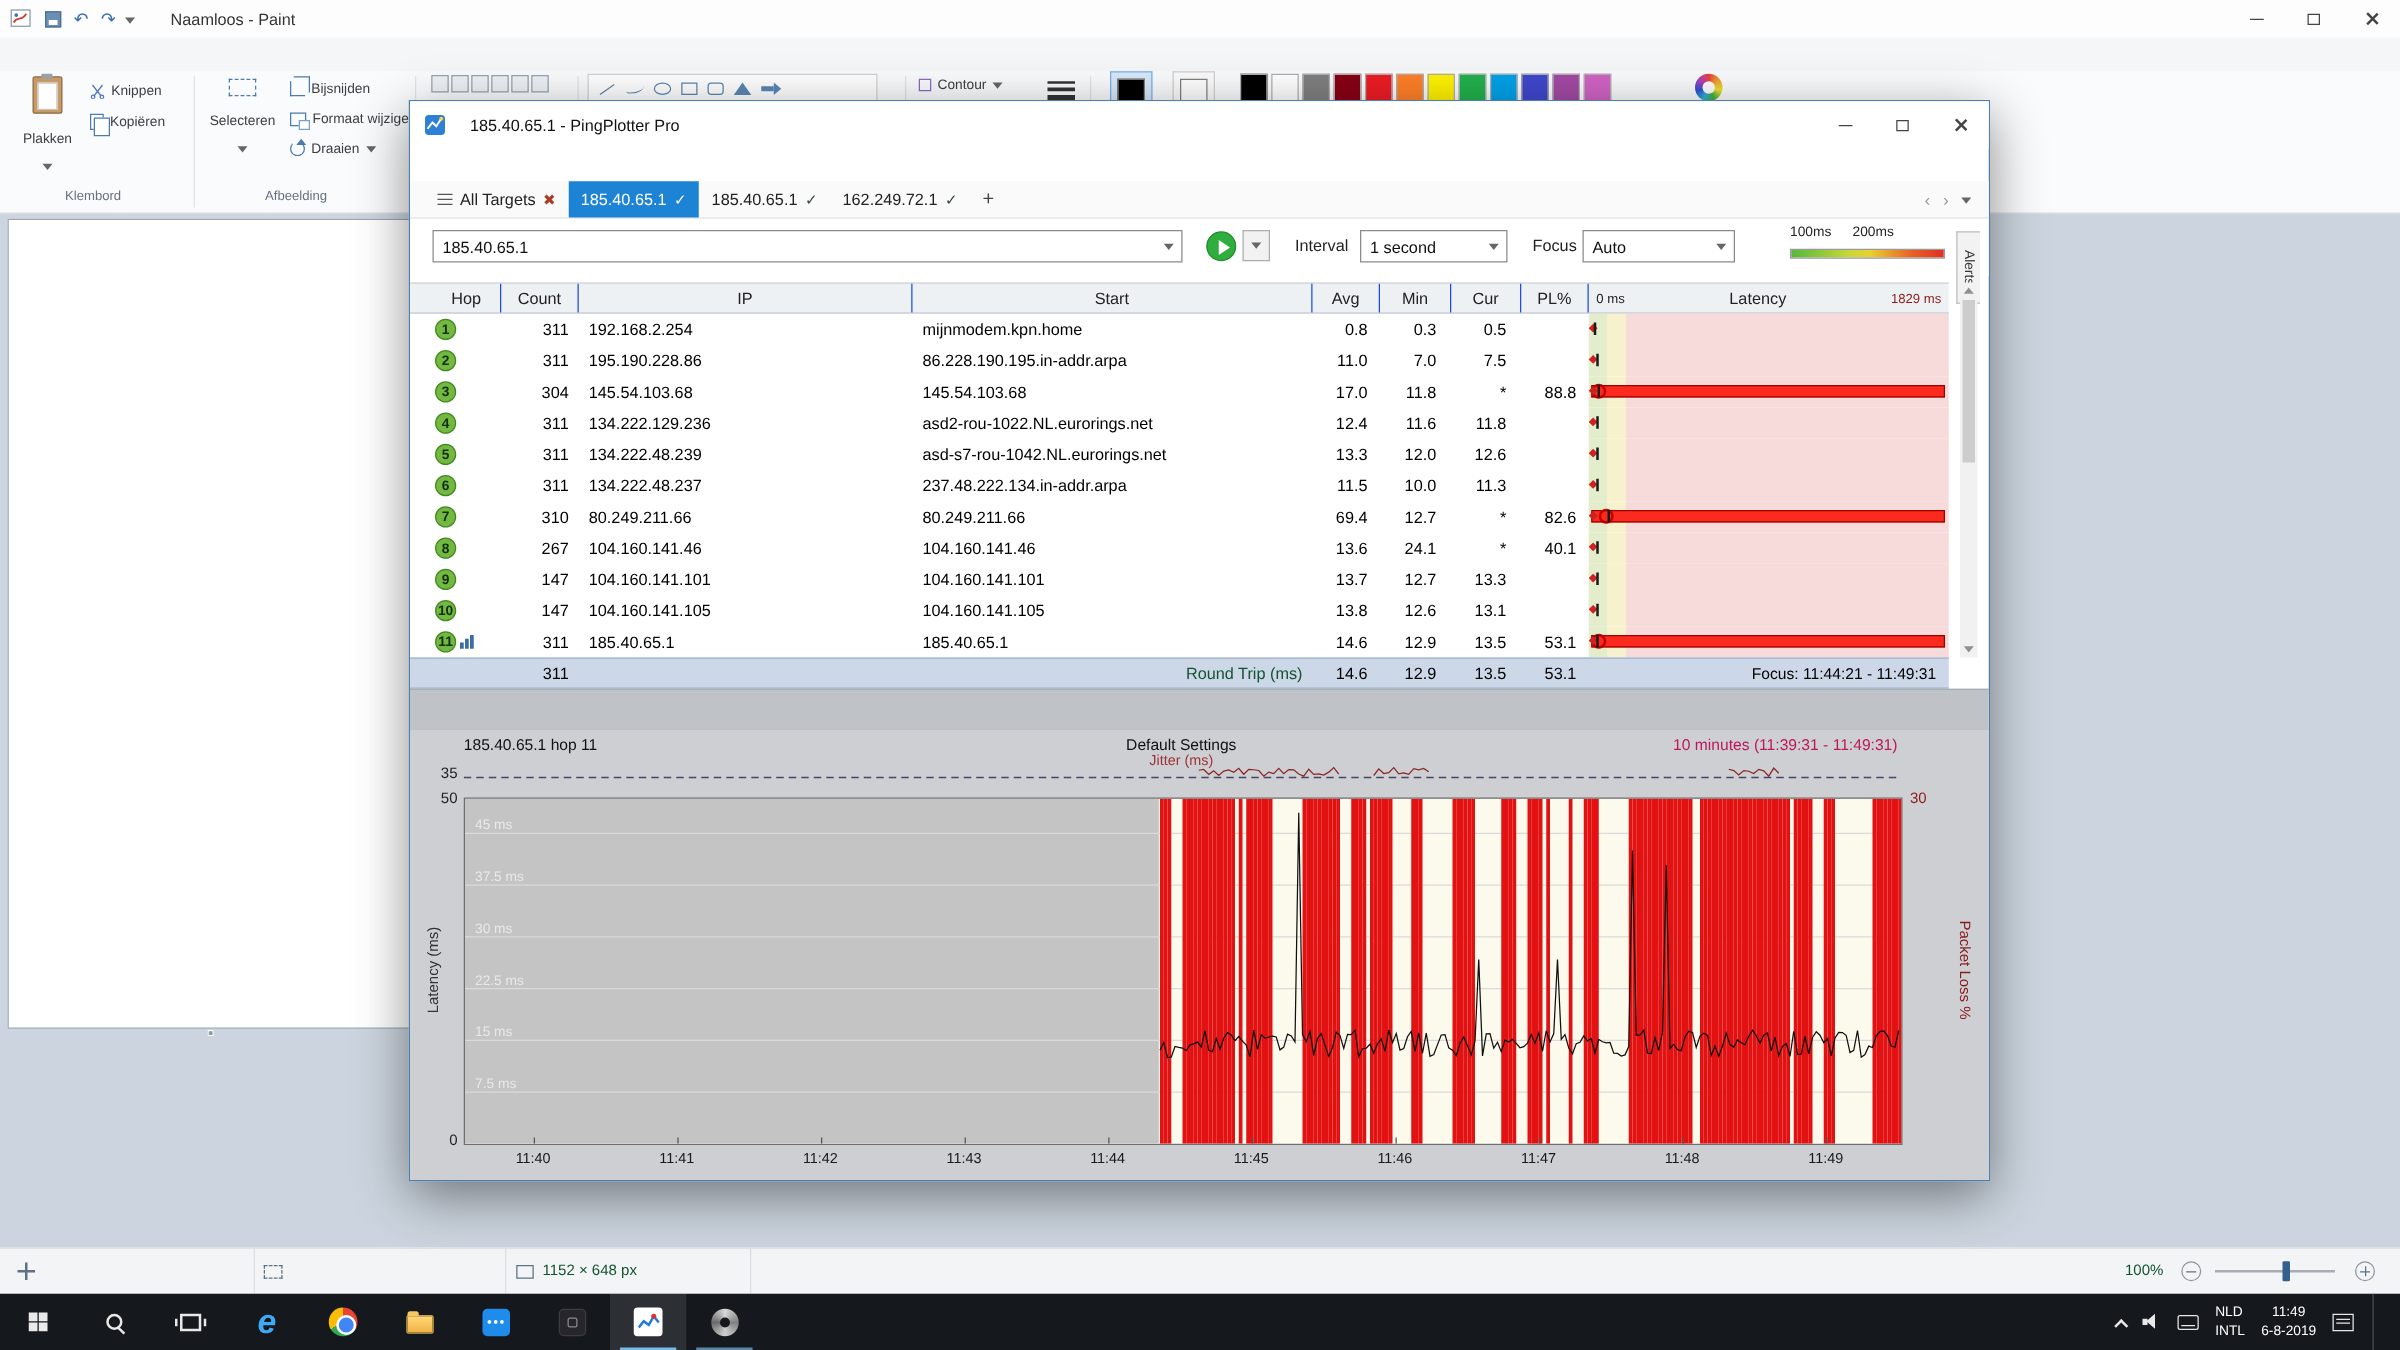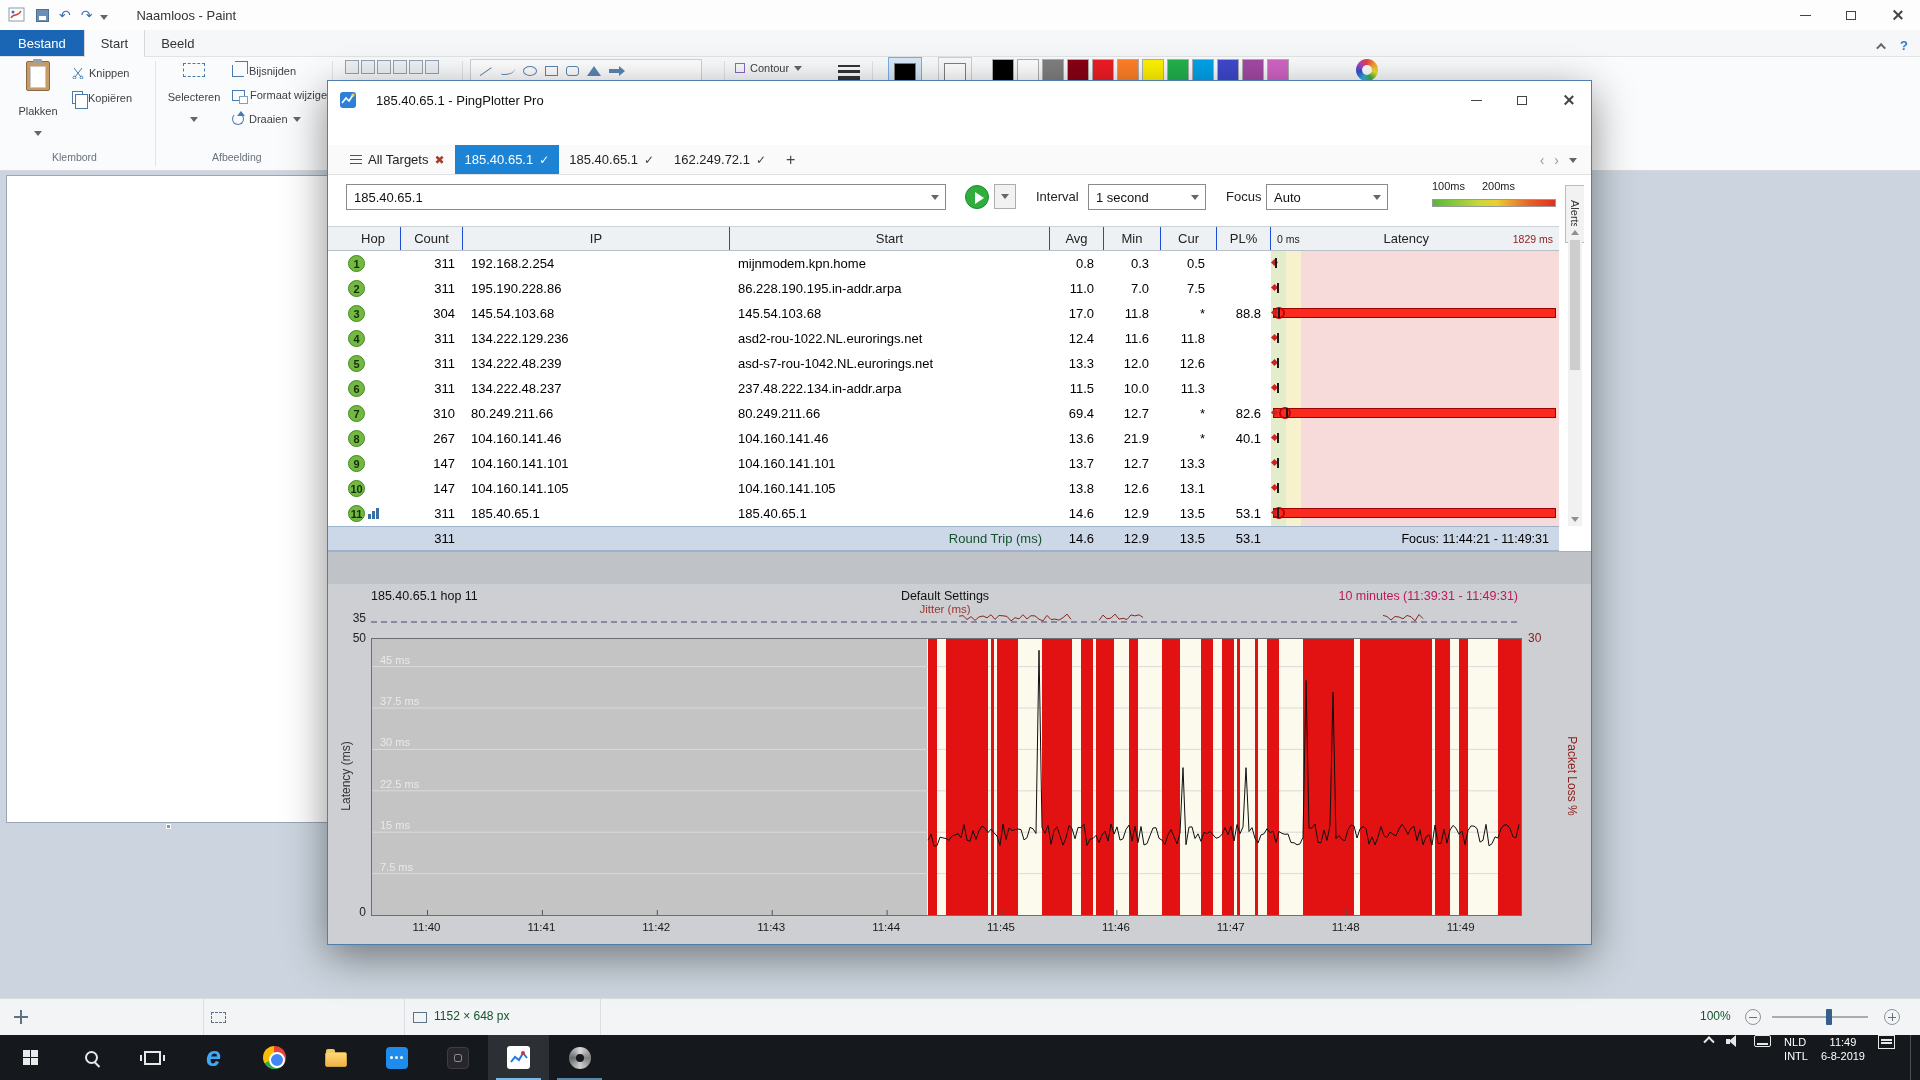--- a/index.html
+++ b/index.html
@@ -192,21 +192,21 @@
 .chrome:after{content:'';position:absolute;left:5.5px;top:5.5px;width:12px;height:12px;background:#4285f4;border:2.5px solid #fff;border-radius:50%}
 .folder{width:22px;height:15px;background:linear-gradient(#ffd977,#f0b145);border:1px solid #c9a245;border-radius:2px;position:relative;margin-top:3px}
 .folder:before{content:'';position:absolute;left:0;top:-4px;width:9px;height:4px;background:#f5c763;border-radius:2px 2px 0 0}
 .chaticon{width:22px;height:22px;border-radius:4px;background:#1f8ceb;display:flex;align-items:center;justify-content:center;gap:2px}
 .chaticon i{width:3px;height:3px;border-radius:50%;background:#fff}
 .darkapp{width:22px;height:22px;border-radius:4px;background:#26262c;border:1px solid #3c3c46;position:relative}
 .darkapp:after{content:'';position:absolute;inset:6px;border:1.5px solid #8a8a96;border-radius:2px}
 .ppico{width:23px;height:23px;background:#fff;border-radius:3px;display:flex;align-items:center;justify-content:center}
 .swirl{width:22px;height:22px;border-radius:50%;background:conic-gradient(#d8d8d8,#808080,#cfcfcf,#6a6a6a,#d8d8d8);position:relative}
 .swirl:after{content:'';position:absolute;inset:7px;background:#15181d;border-radius:50%}
-.tb-right{position:absolute;right:0;top:0;height:45px;display:flex;align-items:flex-start;gap:13px;padding-right:6px}
+.tb-right{position:absolute;right:0;top:0;height:45px;display:flex;align-items:center;gap:13px;padding-right:18px}
 .tb-chev{width:8px;height:8px;border-left:2px solid #e8e8e8;border-top:2px solid #e8e8e8;transform:rotate(45deg) translate(2px,2px)}
 .spk{position:relative;width:15px;height:13px}
 .spk:before{content:'';position:absolute;left:0;top:4px;width:4px;height:5px;background:#e8e8e8}
 .spk:after{content:'';position:absolute;left:3px;top:0;border-top:6.5px solid transparent;border-bottom:6.5px solid transparent;border-right:7px solid #e8e8e8}
 .kbd{width:17px;height:12px;border:1.5px solid #e8e8e8;border-radius:2px;position:relative}
 .kbd:after{content:'';position:absolute;left:2px;bottom:1.5px;right:2px;height:1.5px;background:#e8e8e8}
 .tb-lang{display:flex;flex-direction:column;font-size:11px;color:#fff;line-height:1.3}
 .tb-clock{display:flex;flex-direction:column;font-size:11px;color:#fff;line-height:1.3;text-align:center}
 .tb-notif{width:17px;height:14px;border:1.5px solid #e8e8e8;position:relative}
 .tb-notif:after{content:'';position:absolute;left:2px;top:3px;right:2px;height:1.5px;background:#e8e8e8;box-shadow:0 3px 0 #e8e8e8}
@@ -239,29 +239,20 @@
           </span>
         <span class="p-winbtn">
             <i class="ic-max"></i>
           </span>
         <span class="p-winbtn">
             <i class="ic-x"></i>
           </span>
       </span>
     </div>
 
-    <div class="p-tabs">
-      <span class="p-tab file">Bestand</span>
-      <span class="p-tab active">Start</span>
-      <span class="p-tab">Beeld</span>
-      <span class="p-tabs-right">
-        <span><i class="chev-up"></i></span>
-        <span class="help-glyph">?</span>
-      </span>
-    </div>
 
     <div class="p-ribbon">
       <div class="bigbtn" style="left:12px;top:4px;width:52px">
         <span class="ic-paste"></span>
         <span>Plakken</span>
         <i class="tri-d"></i>
       </div>
       <div class="smallbtn" style="left:72px;top:10px">
         <svg width="12" height="12">
             <line x1="2" y1="1" x2="9" y2="10" stroke="#4a7ab0"></line>
@@ -598,21 +589,21 @@
           </div>
         </div>
         <div class="pp-row">
           <div class="c-hop">
             <span class="hopnum">8</span>
           </div>
           <div class="c-count">267</div>
           <div class="c-ip">104.160.141.46</div>
           <div class="c-name">104.160.141.46</div>
           <div class="c-avg">13.6</div>
-          <div class="c-min">21.9</div>
+          <div class="c-min">24.1</div>
           <div class="c-cur">*</div>
           <div class="c-pl">40.1</div>
           <div class="c-lat">
             <span class="latdia" style="left: 1px;"></span>
             <span class="latmark" style="left: 6.1px;"></span>
           </div>
         </div>
         <div class="pp-row">
           <div class="c-hop">
             <span class="hopnum">9</span>

